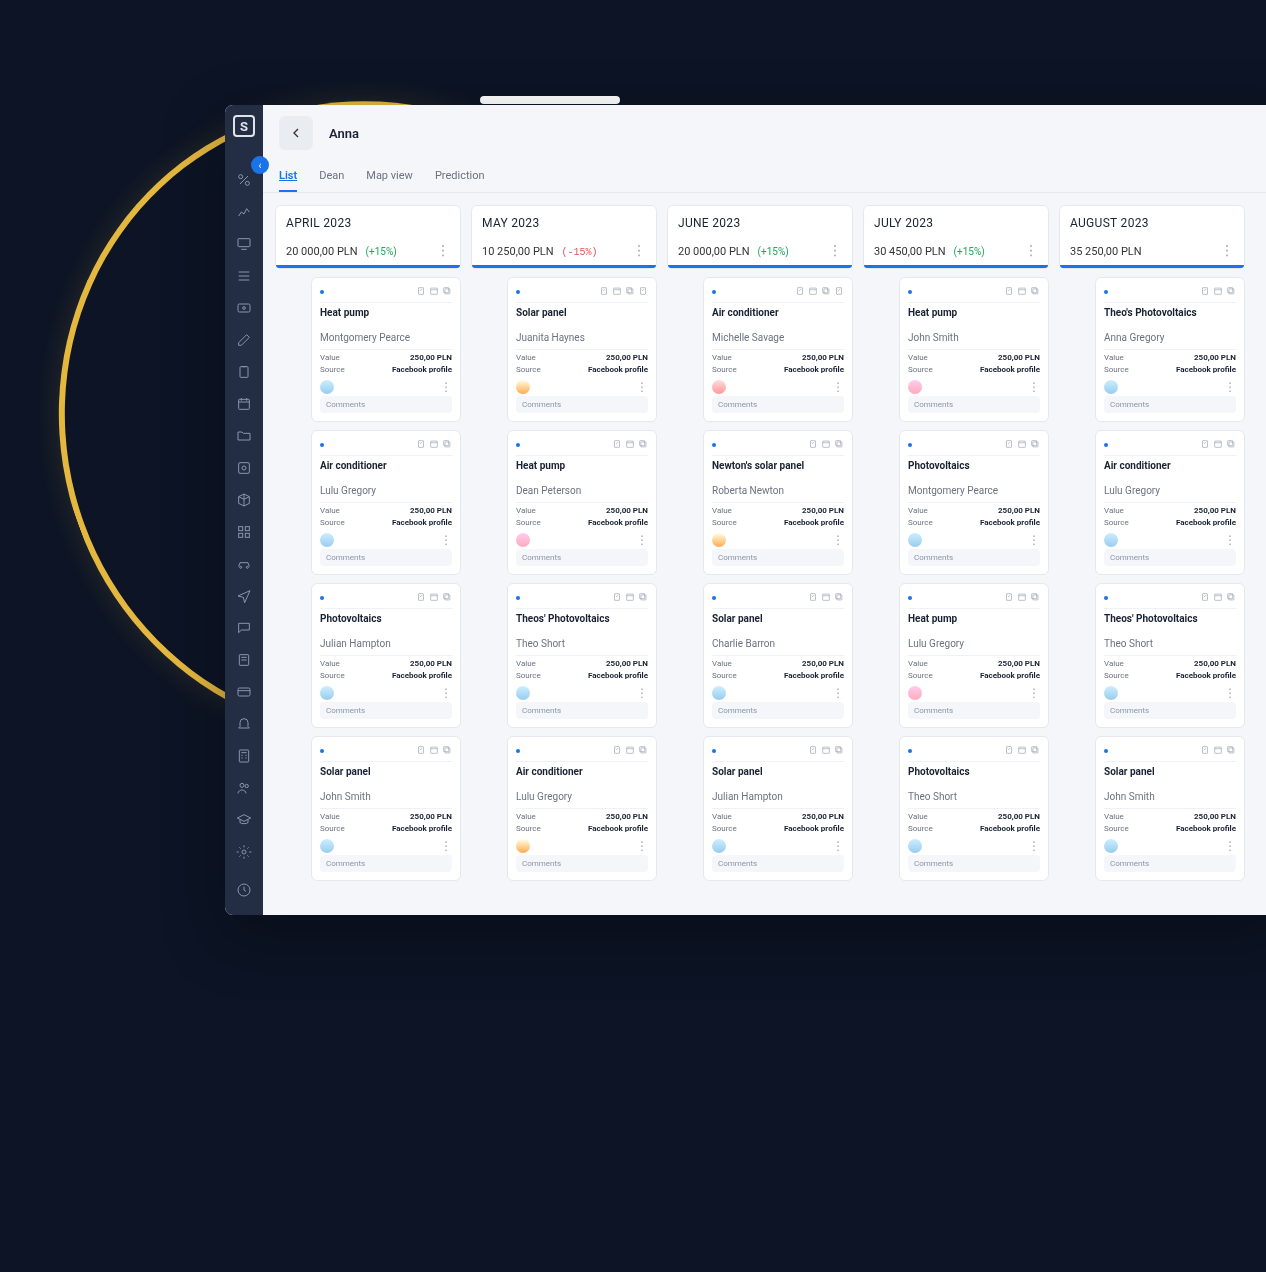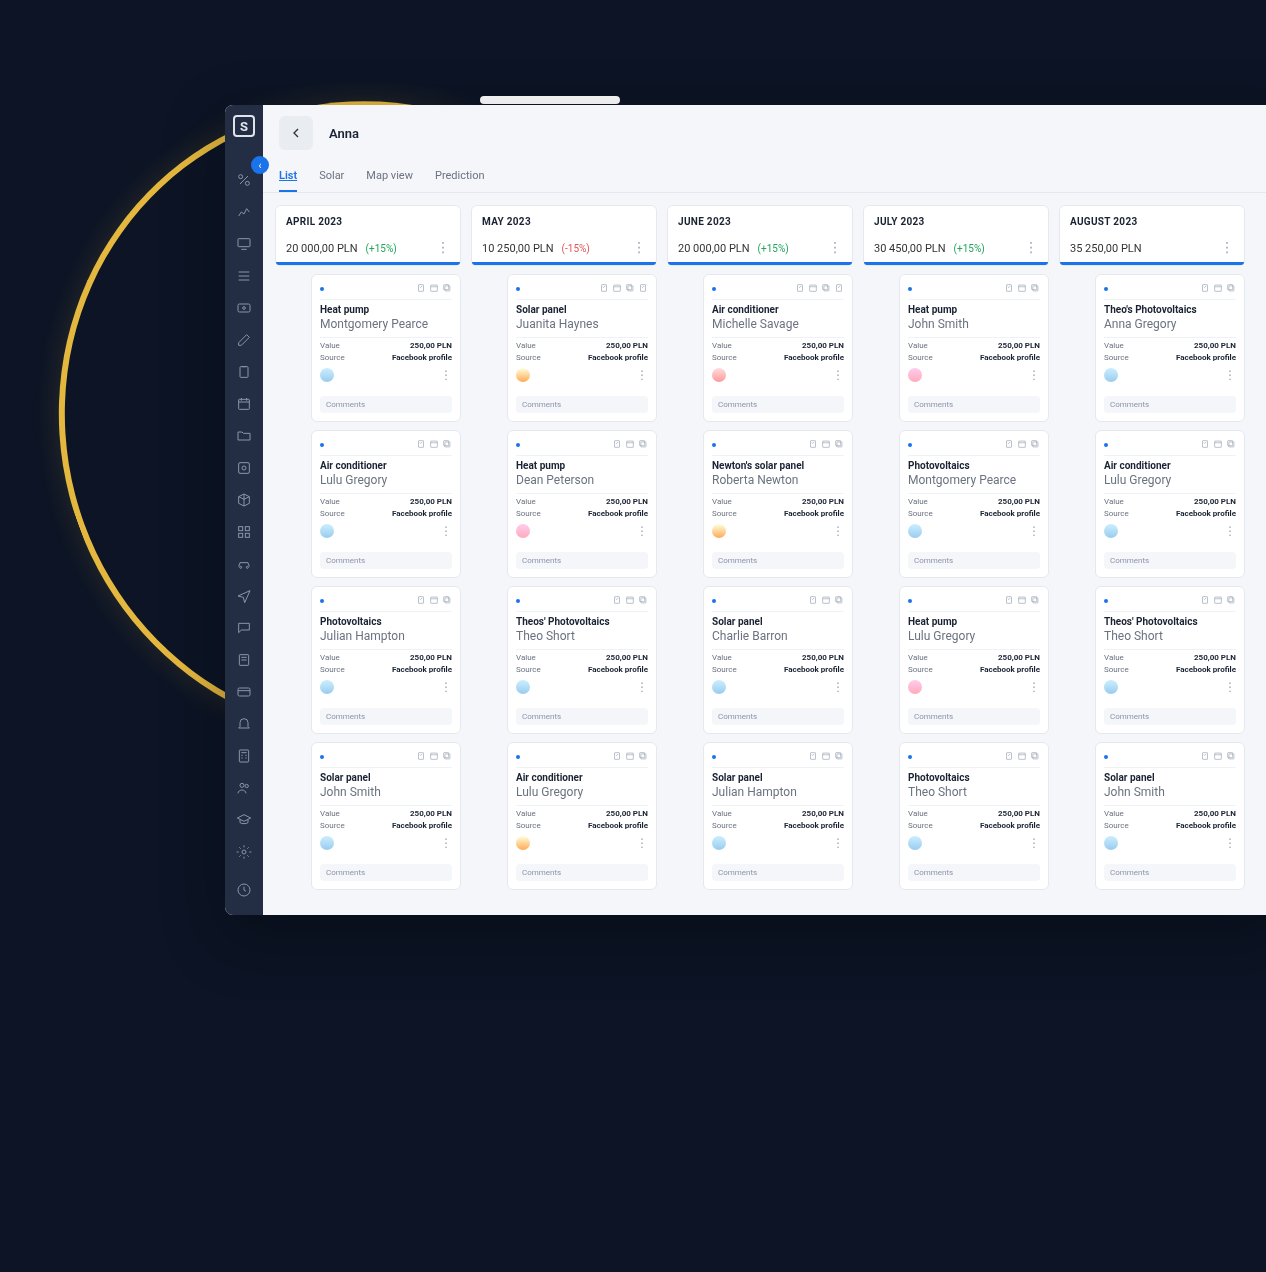--- a/index.html
+++ b/index.html
@@ -140,34 +140,34 @@
     flex-direction: column;
   }
   .col-header {
     background: #fff;
     border: 1px solid #e5e8ee;
     border-radius: 6px;
     padding: 10px 10px 0 10px;
     margin-bottom: 8px;
   }
   .col-month {
-    font-size: 10px;
-    font-weight: 700;
+    font-size: 12px;
+    font-weight: 400;
     color: #1a2333;
     letter-spacing: .3px;
   }
   .col-amount-row {
     display:flex; align-items:center; justify-content:space-between;
     margin-top: 10px;
     padding-bottom: 6px;
   }
   .col-amount { font-size: 11px; color: #333; }
   .col-delta { font-size: 10px; margin-left: 4px; }
   .delta-pos { color: #22a45d; }
-  .delta-neg { color: #e05555; }
+  .delta-neg { color: #e05555; font-family: Liberation Mono, monospace; }
   .col-dots { color: #9aa3b2; font-size: 14px; cursor:pointer; line-height: 0; }
   .col-progress {
     height: 3px;
     background: #1a73e8;
     border-radius: 0 0 6px 6px;
     margin: 0 -10px;
   }
   .cards { display: flex; flex-direction: column; gap: 8px; overflow: hidden; padding-left: 36px; }
   .card {
     background: #fff;
@@ -181,21 +181,21 @@
     display:flex;
     justify-content:space-between;
     align-items:center;
     margin-bottom: 4px;
   }
   .card-dot { width:4px;height:4px;background:#1a73e8;border-radius:50%; }
   .card-icons { display:flex; gap:3px; color:#9aa3b2; }
   .card-icons svg { width:10px;height:10px; stroke:currentColor; fill:none; stroke-width:1.6; }
   .card-line { height:1px;background:#eef1f6;margin:2px 0; }
   .card-title { font-size: 10px; font-weight:700; color:#1a2333; margin-top:4px; }
-  .card-person { font-size: 12px; color:#6b7280; margin-top:2px; margin-bottom:6px; }
+  .card-person { font-size: 10px; color:#6b7280; margin-top:14px; margin-bottom:6px; }
   .card-kv { display:flex; justify-content:space-between; font-size:8px; margin-top:3px;align-items:flex-end; }
   .card-kv .k { color:#6b7280; }
   .card-kv .v { color:#1a2333; font-weight:700; }
   .card-assign {
     display:flex; align-items:center; justify-content:space-between;
     margin-top:6px;
   }
   .avatar {
     width:14px;height:14px;border-radius:50%;
     display:inline-block;
@@ -203,21 +203,21 @@
   .avatar.c0{background:linear-gradient(#fce,#fab);}
   .avatar.c1{background:linear-gradient(#ffd,#fa5);}
   .avatar.c2{background:linear-gradient(#cef,#9ce);}
   .avatar.c3{background:linear-gradient(#fdd,#f99);}
   .card-comments {
     background:#f4f6fa;
     border-radius:4px;
     padding:4px 6px;
     font-size:8px;
     color:#8a95ab;
-    margin-top:14px;
+    margin-top:2px;
   }
   .more-dots { color:#9aa3b2; cursor:pointer; font-size:12px; line-height:0; }
 </style>
 </head>
 <body>
 
 <div class="swoosh-yellow"></div>
 <div class="swoosh-white"></div>
 
 <div class="collapse-badge">‹</div>
@@ -371,21 +371,21 @@
       <div class="back-btn">
         <svg viewBox="0 0 24 24" width="16" height="16" stroke="currentColor" fill="none" stroke-width="2">
             <path d="M15 6l-6 6 6 6"></path>
           </svg>
       </div>
       <div class="page-title">Anna</div>
     </div>
 
     <div class="tabs" id="tabs">
         <div class="tab active">List</div>
-        <div class="tab">Solar</div>
+        <div class="tab">Dean</div>
         <div class="tab">Map view</div>
         <div class="tab">Prediction</div>
       </div>
 
     <div class="board">
       <div class="columns" id="columns">
           <div class="column">
             <div class="col-header">
     <div class="col-month">APRIL 2023</div>
     <div class="col-amount-row">

